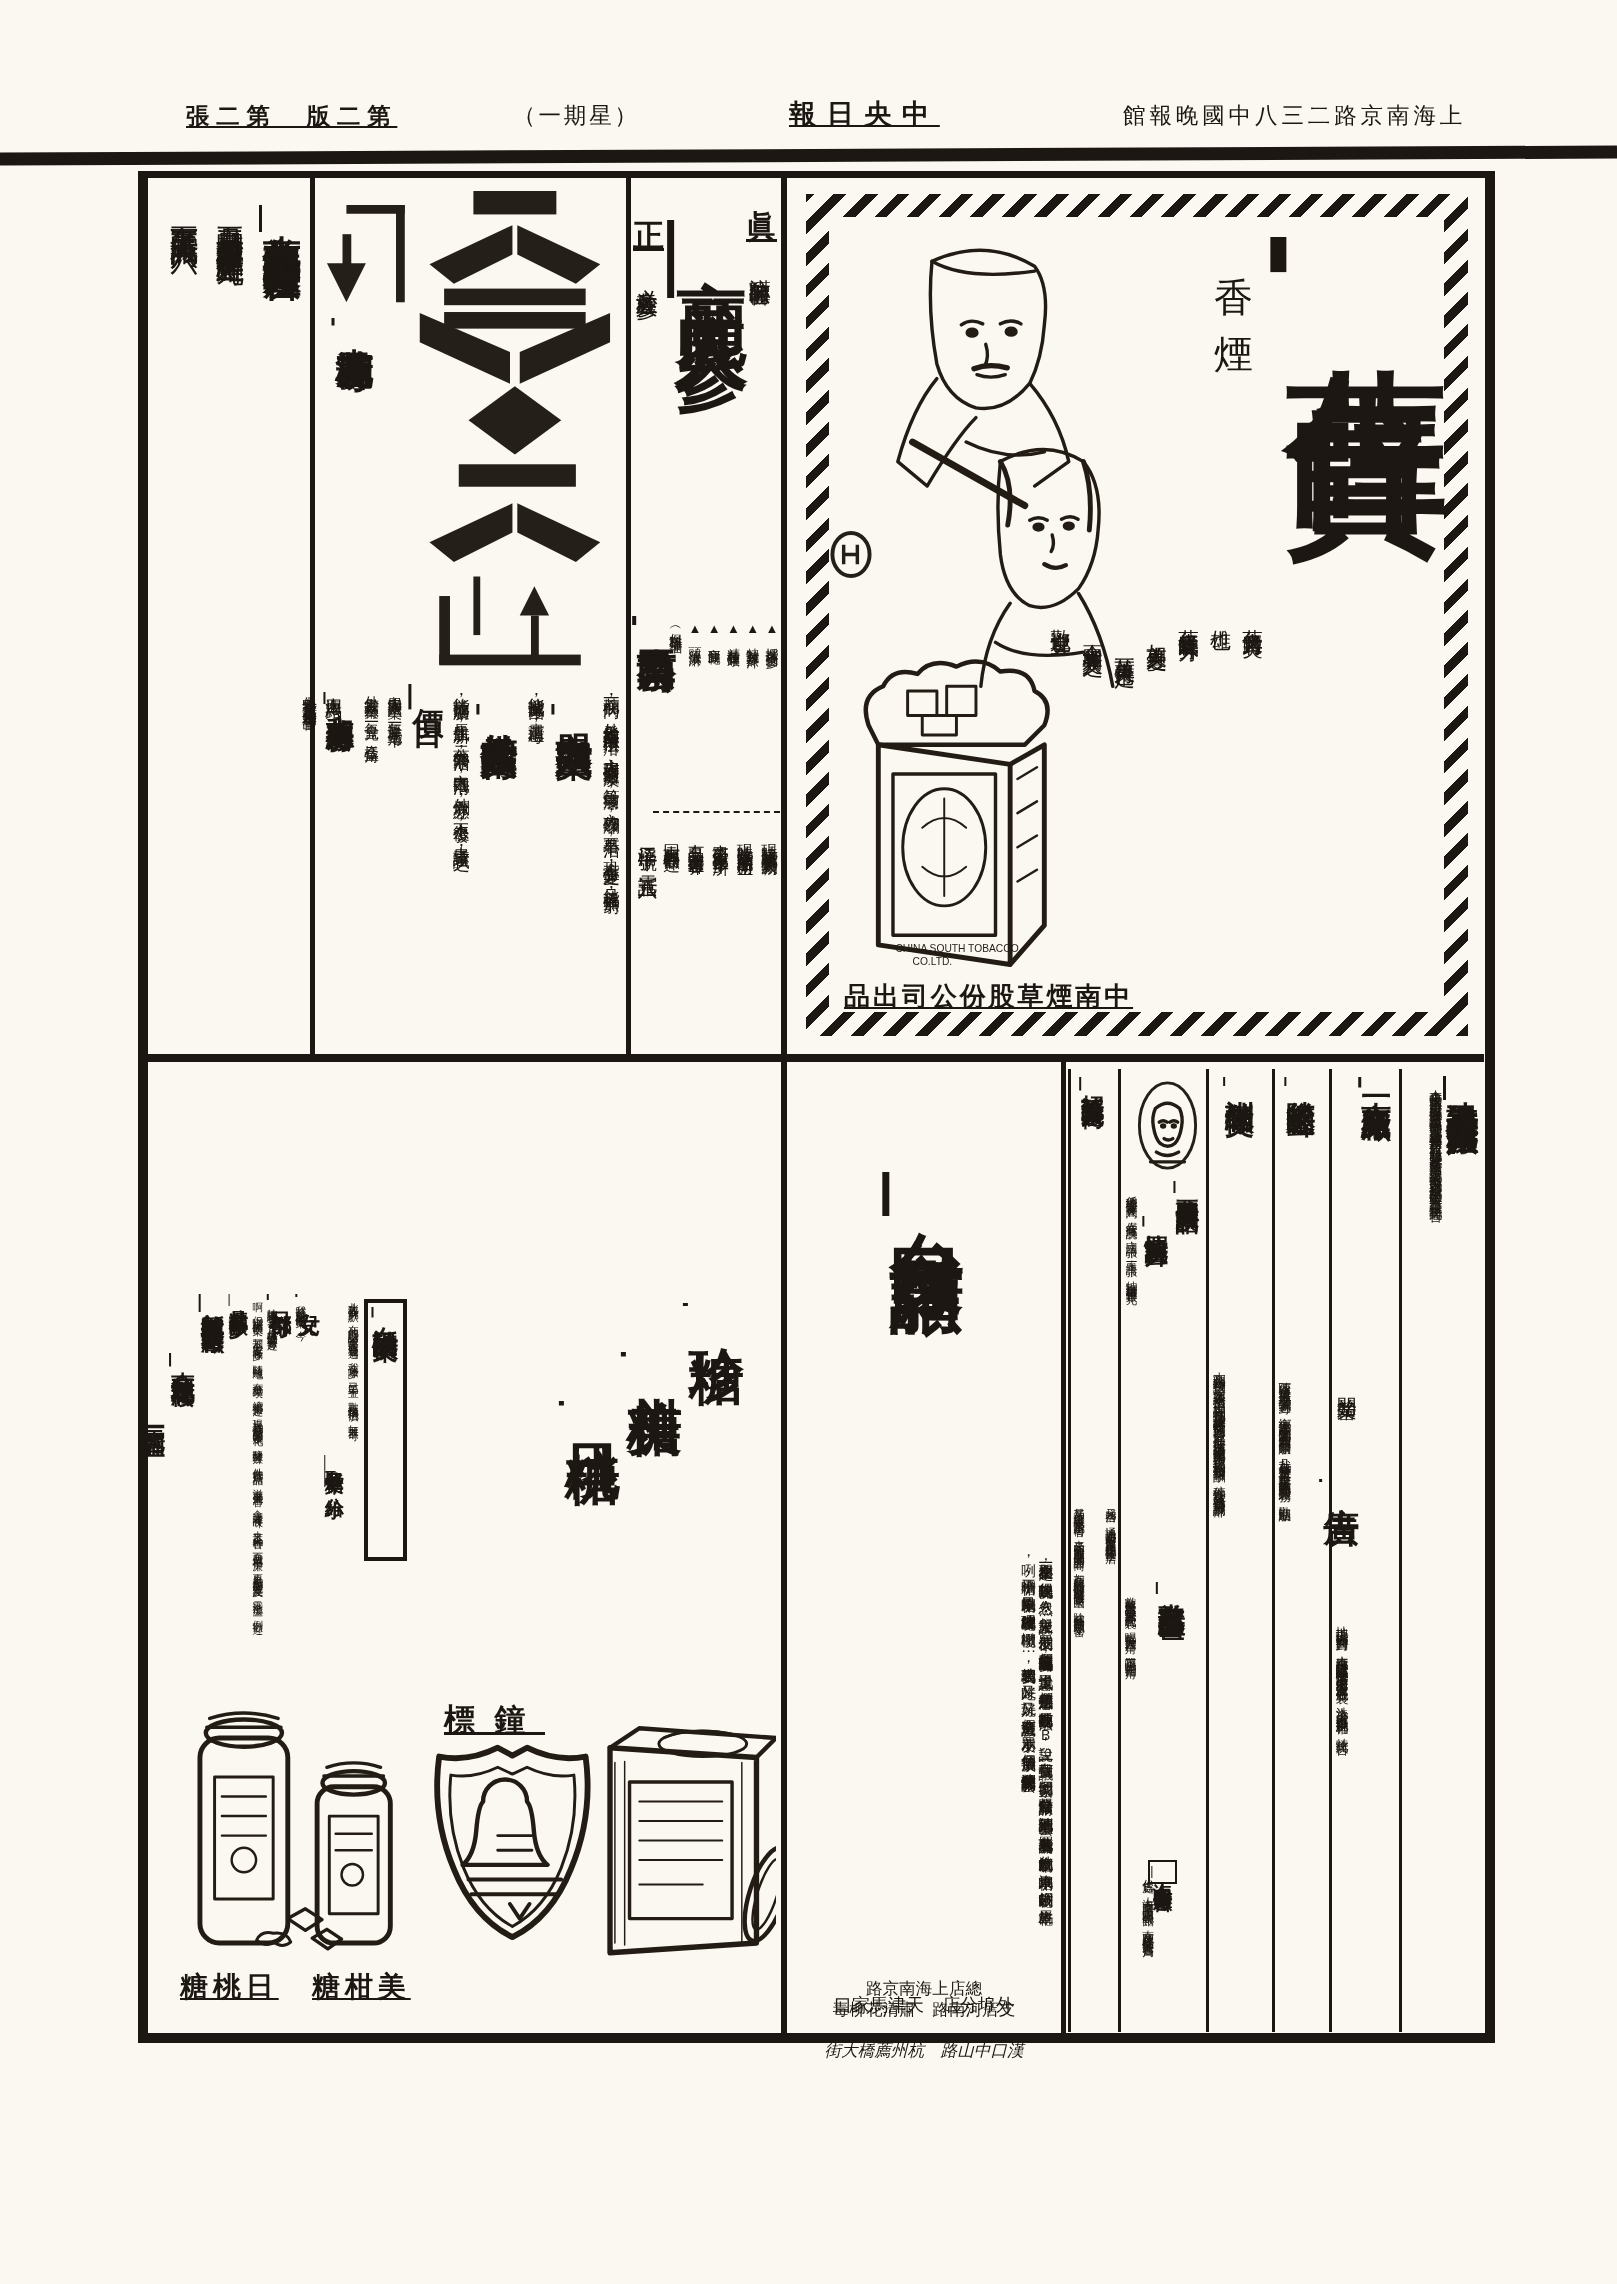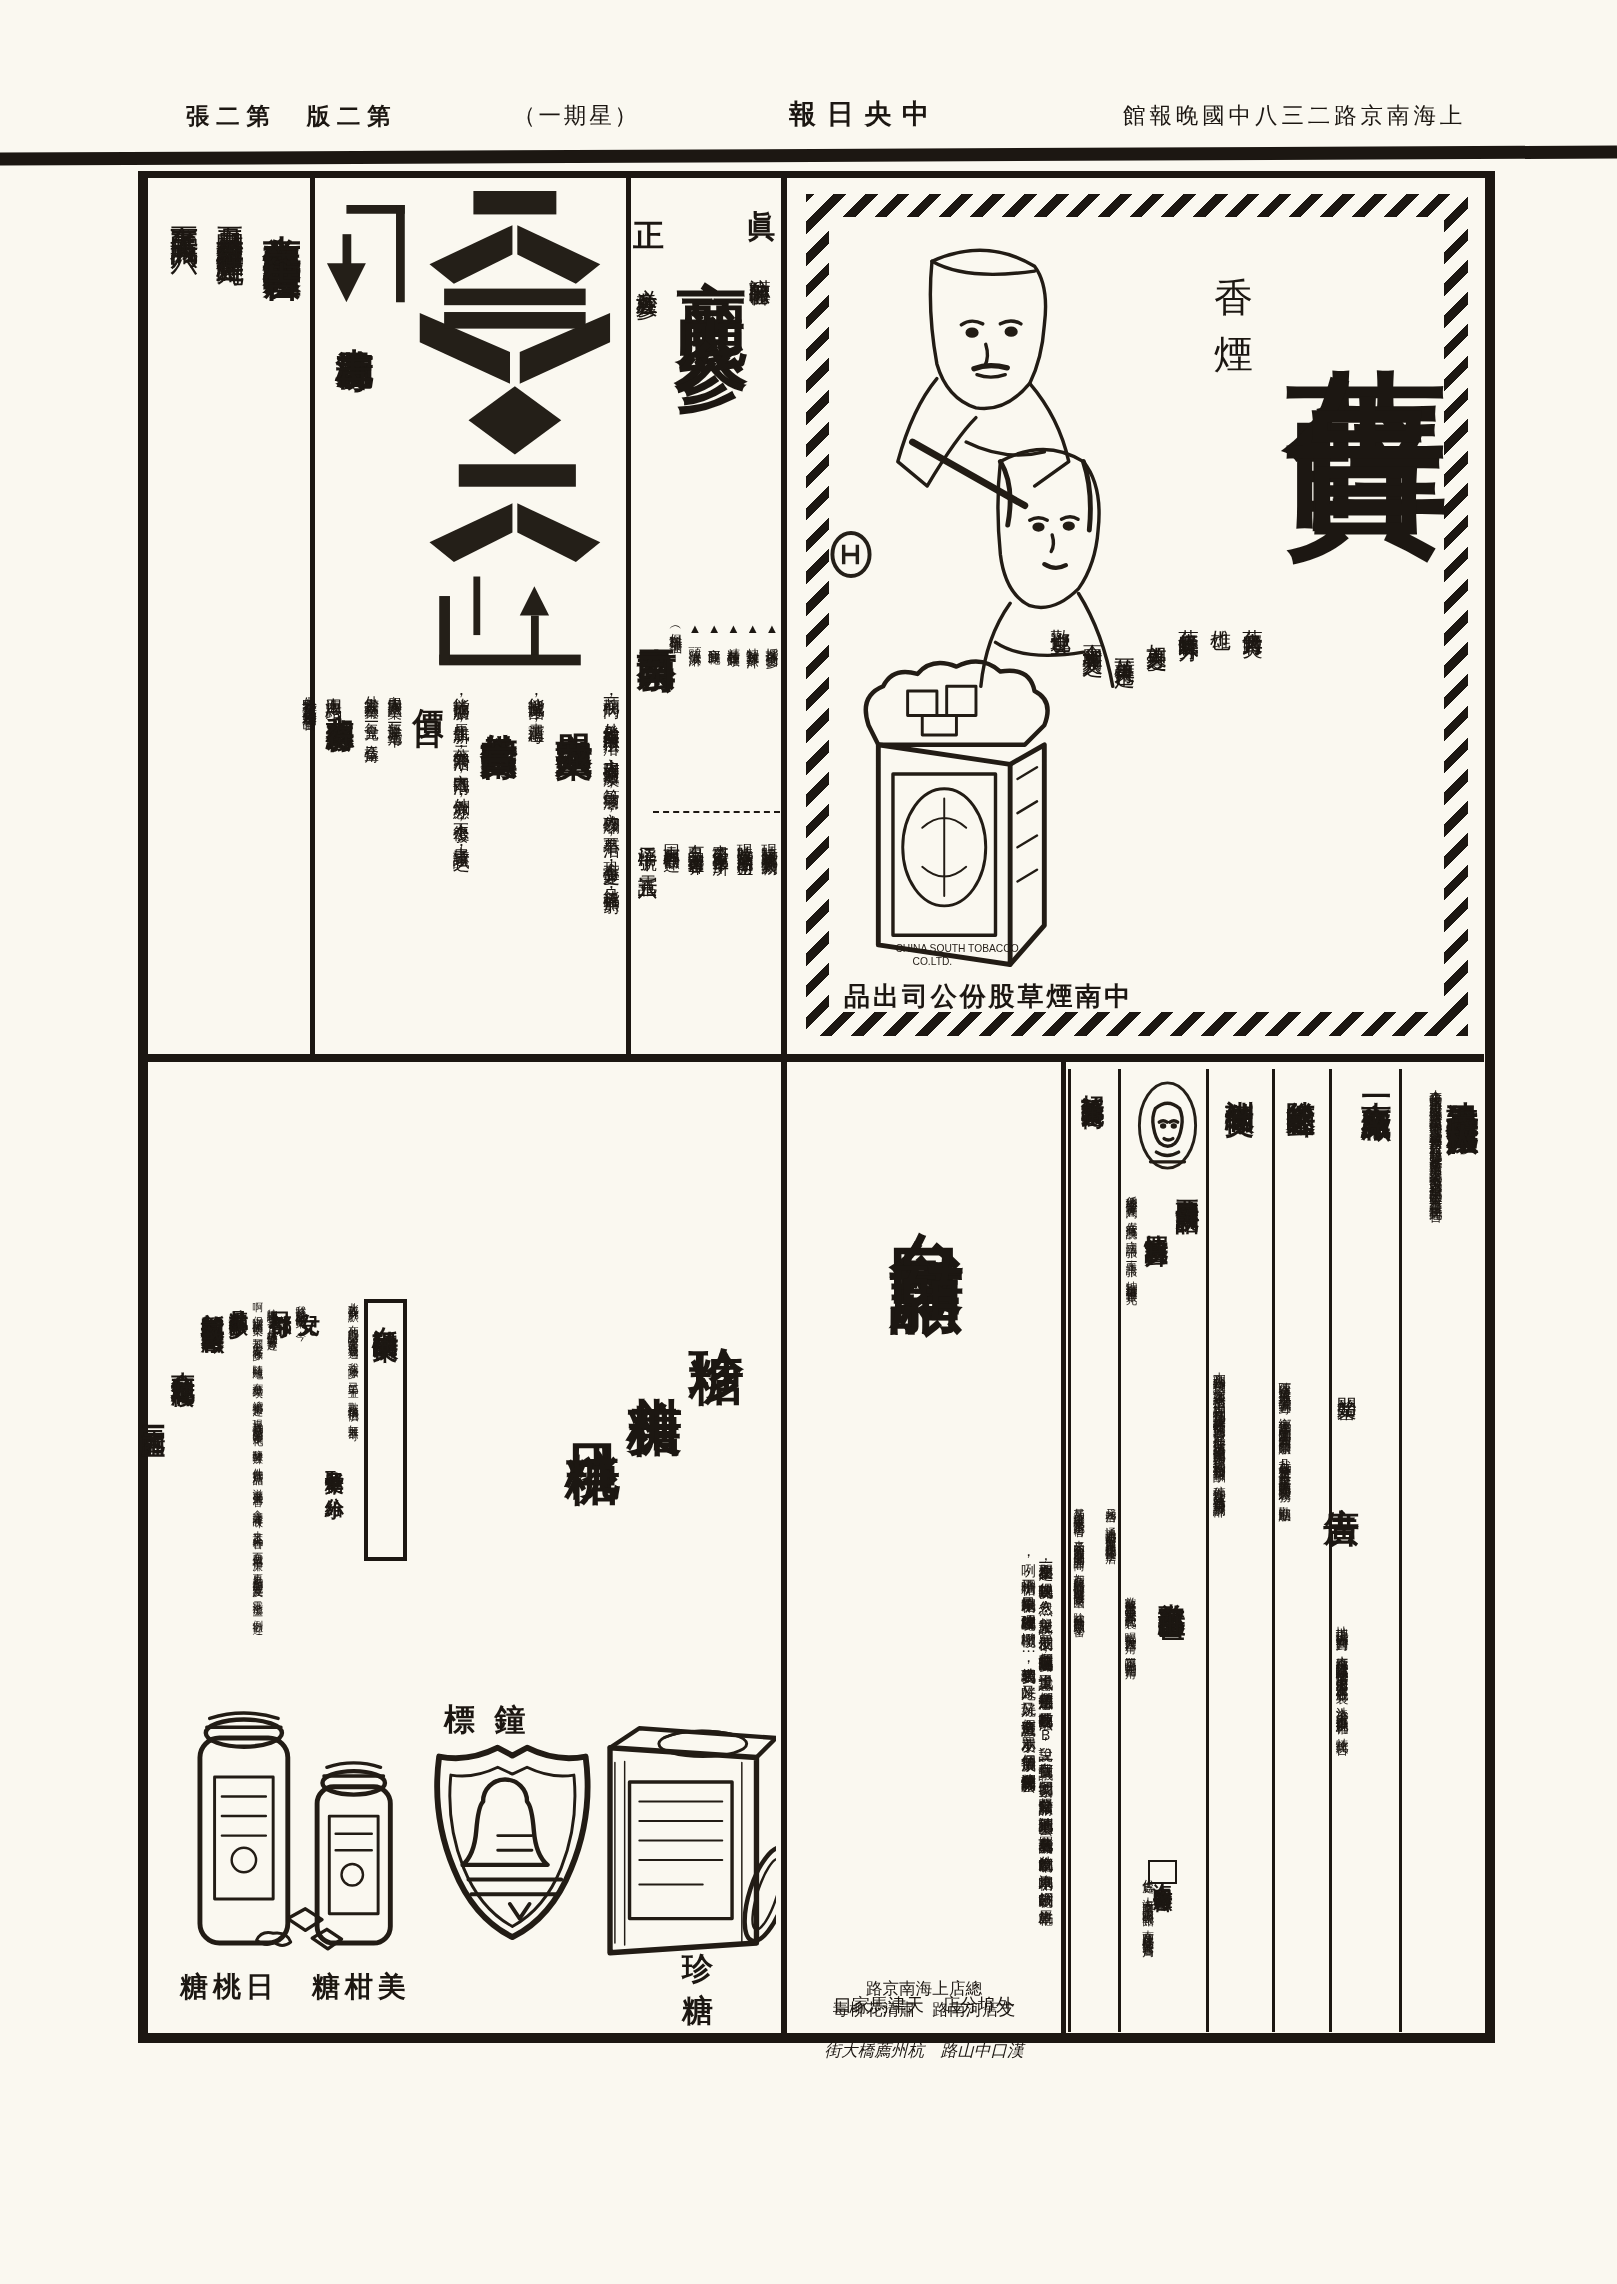--- a/index.html
+++ b/index.html
@@ -2,21 +2,21 @@
 <html style="font-size:7.8px"><head>
 <meta charset="utf-8">
 <style>
   html,body{margin:0;padding:0;background:#d8d4c8;}
   #page{position:relative;width:1617px;height:2284px;background:#faf8f0;color:#1c1712;
         font-family:"Liberation Serif","DejaVu Serif",serif;overflow:hidden;}
   .abs{position:absolute;}
   .v{writing-mode:vertical-rl;text-orientation:upright;letter-spacing:1.5px;line-height:1.18;}
   .rtl{unicode-bidi:bidi-override;direction:rtl;}
   .bar{background:#1c1712;}
-  .b{font-weight:700;}
+  .b{font-weight:700;text-decoration:underline;}
   .frame{border:4.9px solid #1c1712;}
   .row{display:flex;flex-direction:row-reverse;}
   .dashed-top{border-top:2.9px dashed #1c1712;}
   .braid{background:repeating-linear-gradient(-45deg,#1c1712 0 8.8px,#faf8f0 8.8px 22.5px);}
   .whitebox{background:#faf8f0;}
   svg{display:block;}
   .sketch{stroke:#221c15;fill:none;stroke-width:7;stroke-linecap:round;stroke-linejoin:round;}
 </style>
 </head>
 <body>
@@ -264,21 +264,20 @@
         <path d="M940 150 v370 M960 148 v376 M1200 150 v368" stroke-width="3"></path>
 
         <ellipse cx="1252" cy="420" rx="36" ry="100" stroke-width="9" transform="rotate(18 1252 420)"></ellipse>
         <ellipse cx="1252" cy="420" rx="20" ry="76" stroke-width="5" transform="rotate(18 1252 420)"></ellipse>
       </g>
     </svg>
 
     <div class="abs rtl b" style="left:293px;top:630px;font-size:31px;letter-spacing:19.5px;text-align:center;">鐘標</div>
     <div class="abs rtl b" style="left:29px;top:899px;font-size:28px;letter-spacing:4.9px;">日桃糖</div>
     <div class="abs rtl b" style="left:161px;top:899px;font-size:28px;letter-spacing:4.9px;">美柑糖</div>
-    <div class="abs rtl b" style="left:400px;top:879px;font-size:31px;letter-spacing:68px;">珍　糖</div>
   </div>
 
   <div class="abs" style="left:790px;top:1069px;width:268px;height:963px;">
     <div class="abs v b" style="left:93px;top:103px;font-size:74px;letter-spacing:8.8px;">向父母請願</div>
     <div class="abs v" style="left:4.9px;top:483px;width:259px;height:350px;font-size:14.7px;letter-spacing:0.5px;">小朋友聚集在一起，很無味的玩耍，忽然Ａ兒立起來說，眾位朋友們，我們在這裏儘是無味的玩耍，也太沒意識了，我們應得想個法子，找一種有趣味的耍法，Ｂ兒說，我有一個提議，我們回家去，趕緊向父母請願，請他們到冠生園去，買些著名的玩具食品，什麼汽車餅乾咧，汽車糖果咧，銅鼓餅乾咧，馬車餅乾咧，平槍糖咧，龍鳳糖果咧，總理牌樓餅乾咧，橄欖咧……來給我們玩耍，又好吃，又好玩，這個有意識麼，眾小朋友，個個拍手贊成，連說我們快向父母請願去。</div>
     <div class="abs rtl" style="left:0px;top:909px;width:268px;font-size:16.6px;text-align:center;">總店上海南京路</div>
     <div class="abs rtl" style="left:0px;top:930px;width:268px;font-size:16.6px;text-align:center;">支店河南路　肅清花柳毒</div>
     <div class="abs rtl" style="left:0px;top:924px;width:268px;font-size:18px;text-align:center;">外埠分店　天津馬家口</div>
     <div class="abs rtl" style="left:0px;top:971px;width:268px;font-size:16.6px;text-align:center;font-style:italic;">漢口中山路　杭州薦橋大街</div>
   </div>

